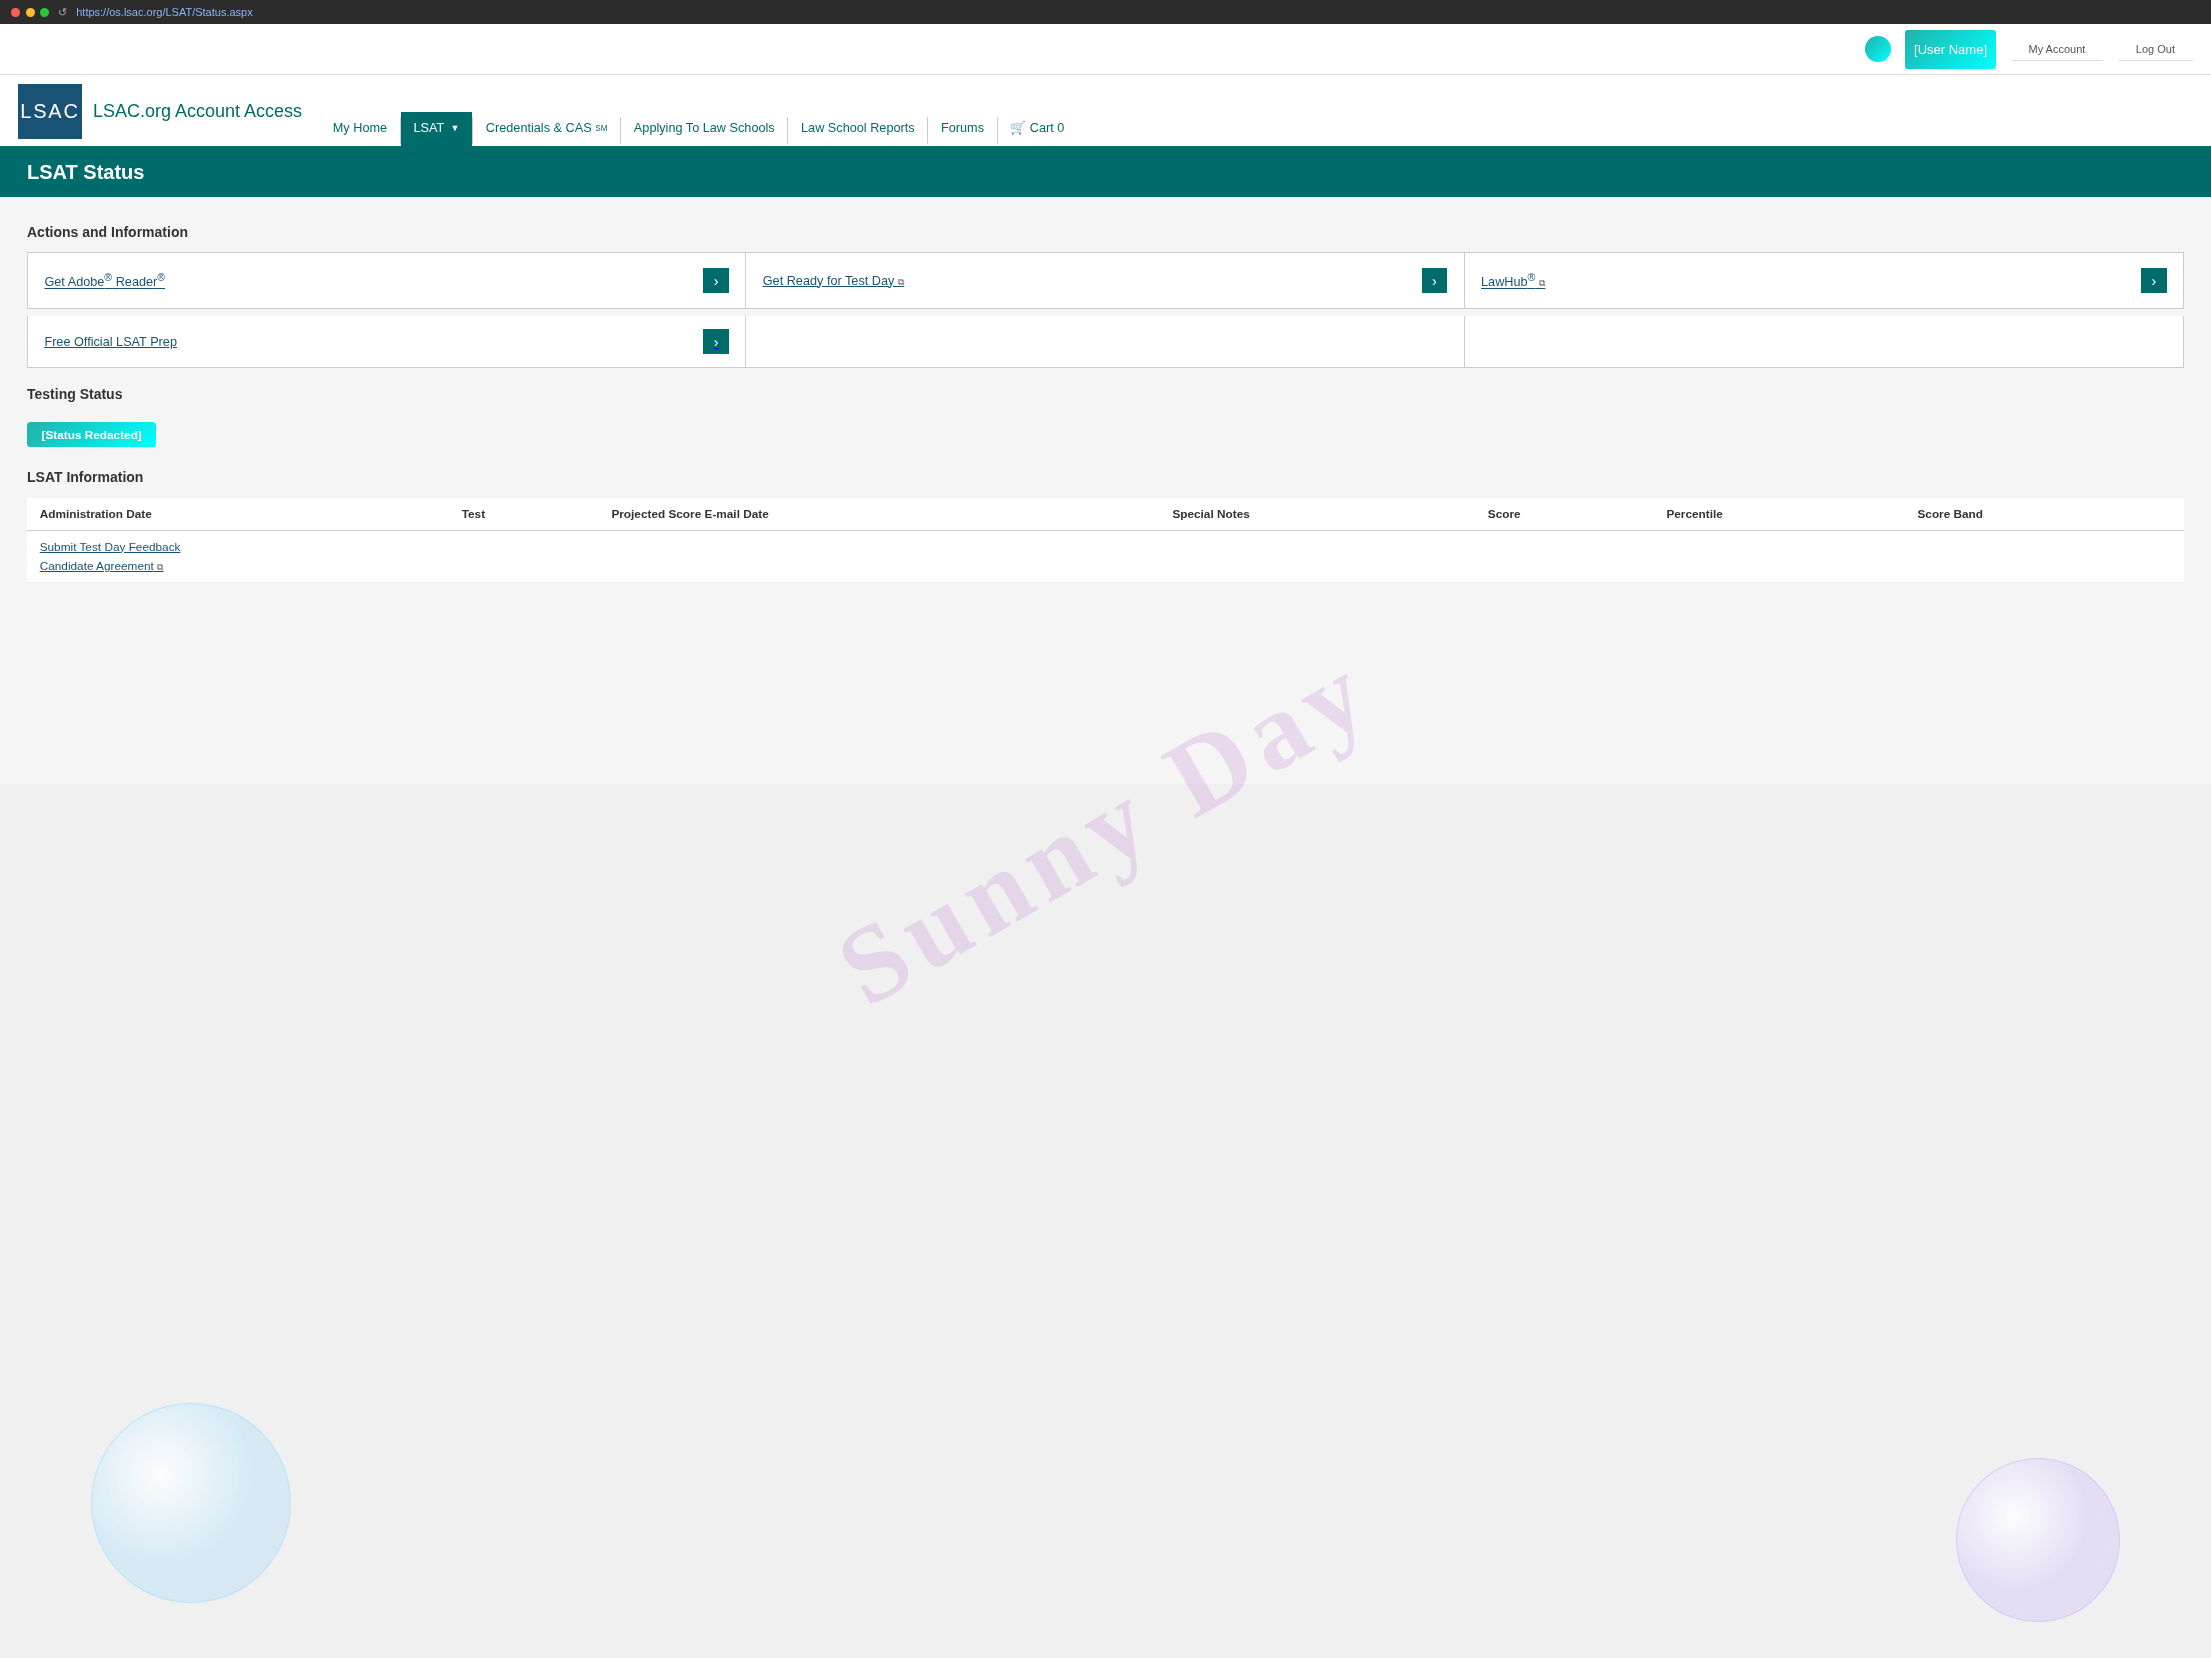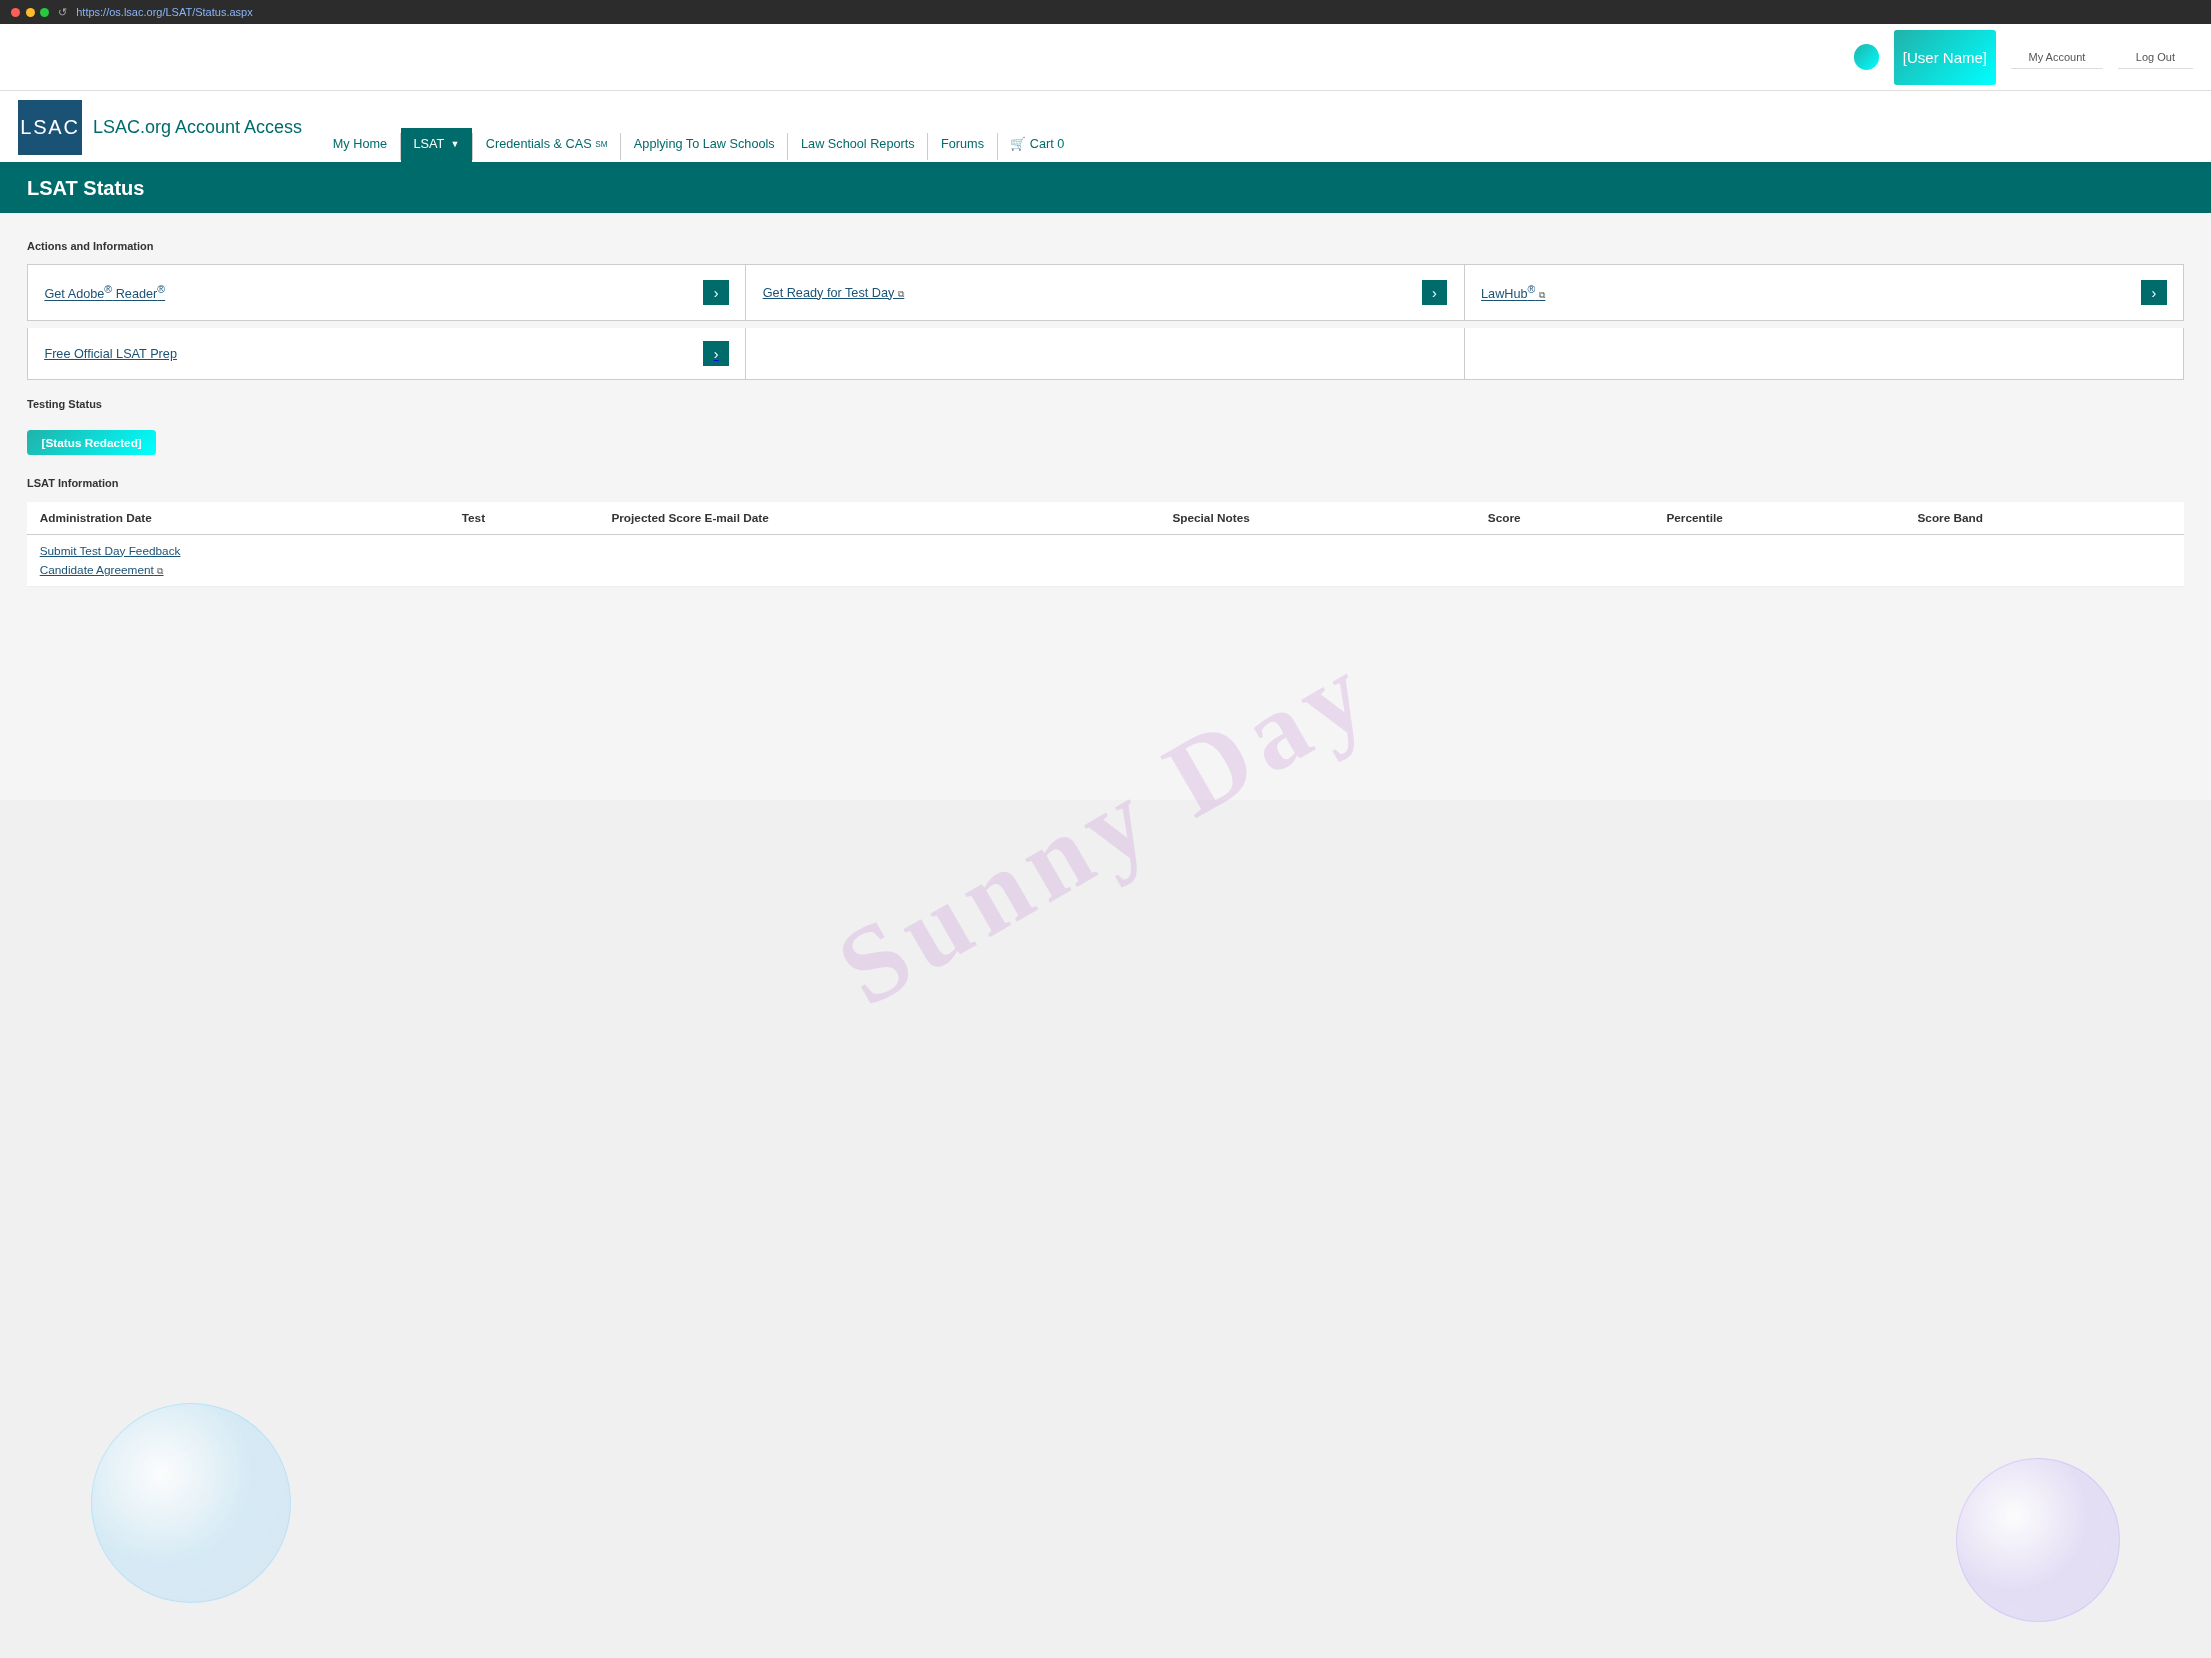--- a/index.html
+++ b/index.html
@@ -34,23 +34,23 @@
     }
     .account-bar a { color: #555; font-size: 11px; text-decoration: none; }
     .account-bar .avatar {
       width: 25.5px; height: 25.5px; border-radius: 50%;
       background: linear-gradient(135deg, #20b2aa, #00ffff);
       display: inline-block;
     }
     .account-bar .user-name {
       background: linear-gradient(135deg, #20b2aa, #00ffff);
       color: #fff;
-      padding: 19px 9px;
+      padding: 12px 9px;
       border-radius: 2.7px;
-      font-size: 15px;
+      font-size: 13px;
     }
 
     
     .site-header {
       background: #fff;
       padding: 9px 18px 0 18px;
       border-bottom: 2.7px solid #006b6b;
     }
     .logo-nav-row {
       display: flex;
@@ -126,21 +126,21 @@
       font-size: 20px;
       font-weight: normal;
     }
     .lsat-status-header h1 span { font-weight: bold; }
 
     
     .content-area { padding: 9px 27px 27px 27px; }
 
     
     .section-title {
-      font-size: 11px;
+      font-size: 14px;
       font-weight: bold;
       color: #333;
       margin-bottom: 12.7px;
     }
 
     
     .actions-grid {
       display: grid;
       grid-template-columns: 1fr 1fr 1fr;
       gap: 0;

